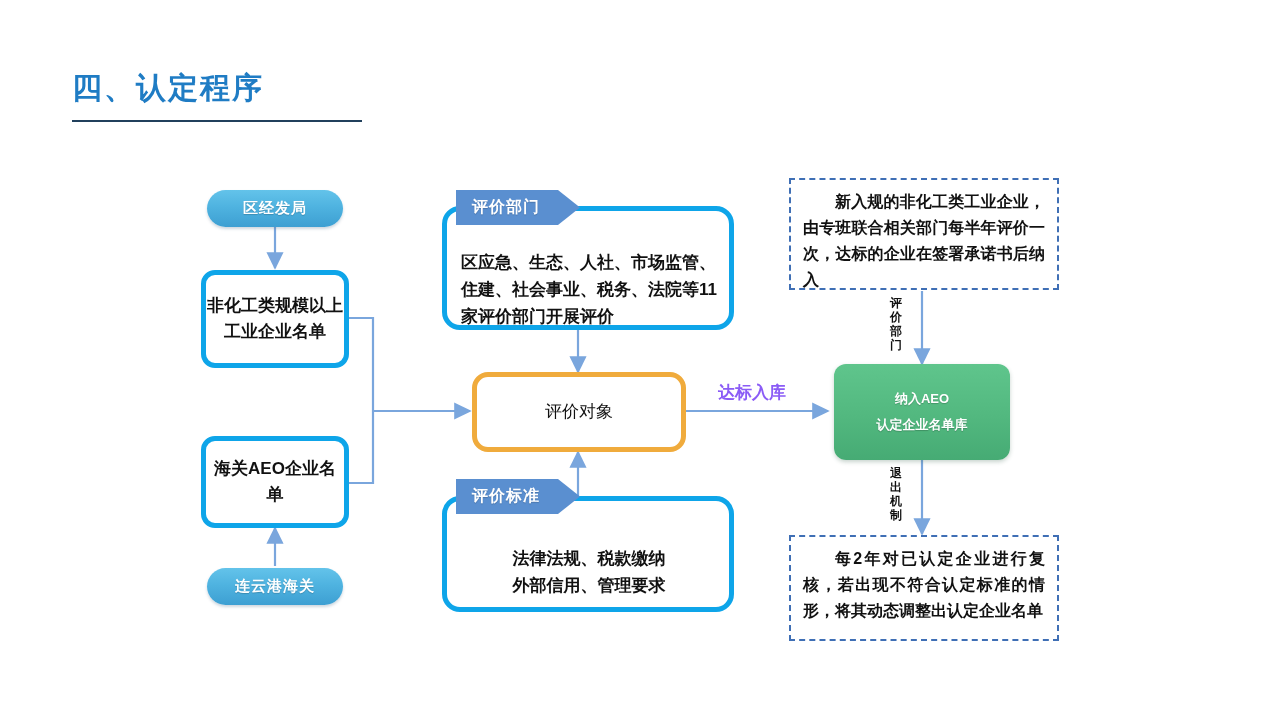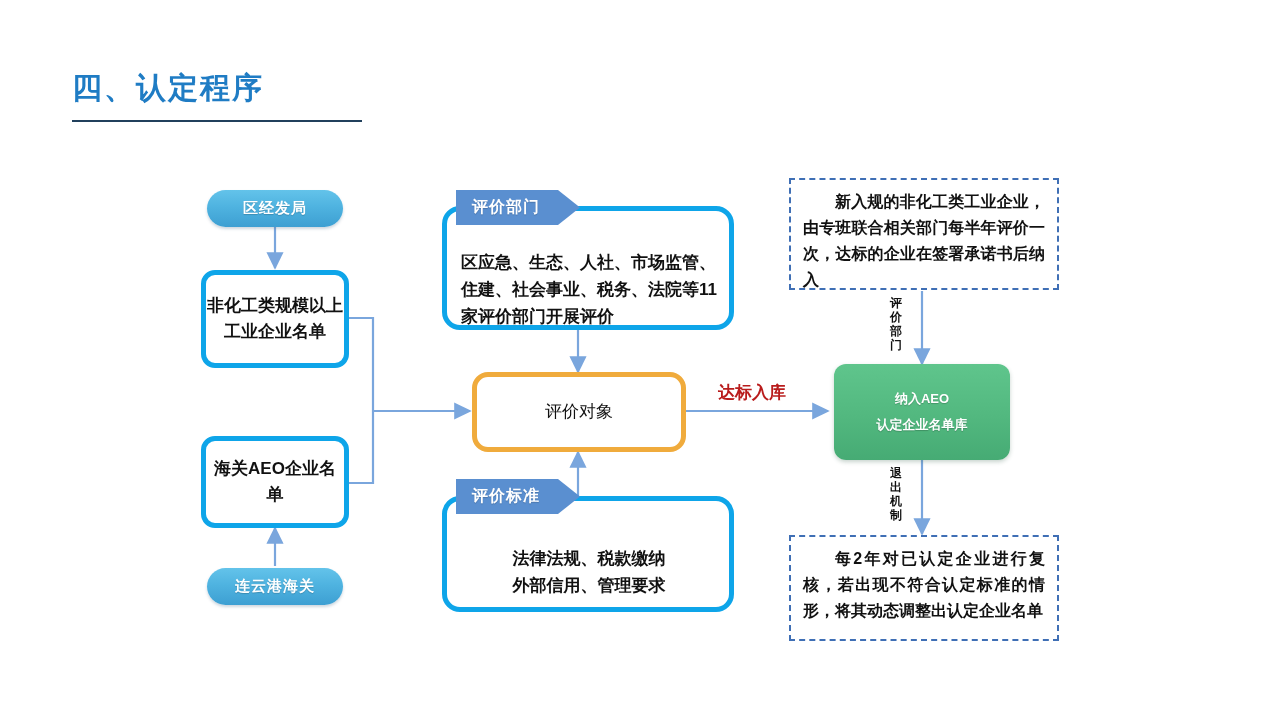--- a/index.html
+++ b/index.html
@@ -152,21 +152,21 @@
     line-height: 26px;
     padding: 9px 12px 9px 12px;
     text-align: justify;
     text-indent: 32px;
   }
   
   .edge-label {
     position: absolute;
     font-size: 17px;
     font-weight: bold;
-    color: #b91c1c;
+    color: #8b5cf6;
     white-space: nowrap;
   }
   .vlabel {
     position: absolute;
     font-size: 12px;
     font-weight: bold;
     color: #111111;
     width: 14px;
     line-height: 14px;
     text-align: center;

